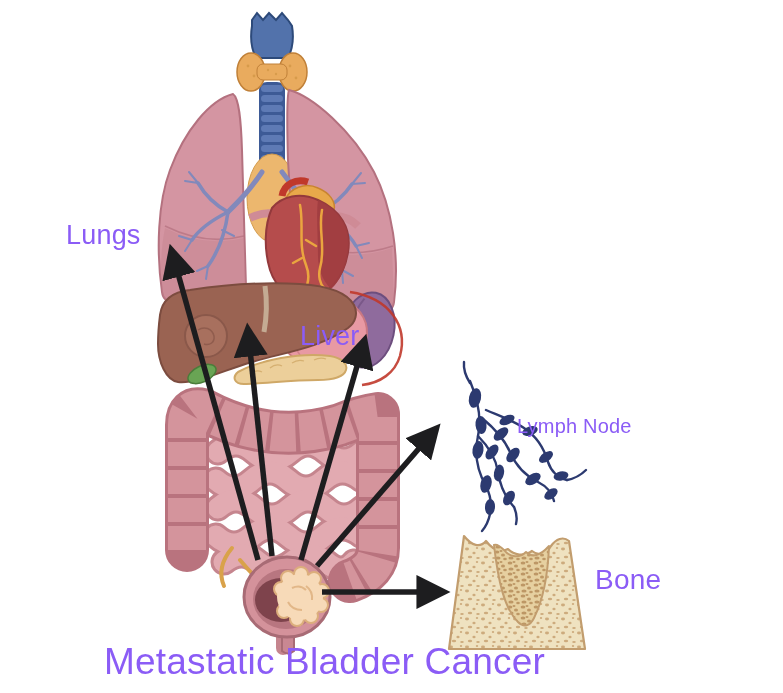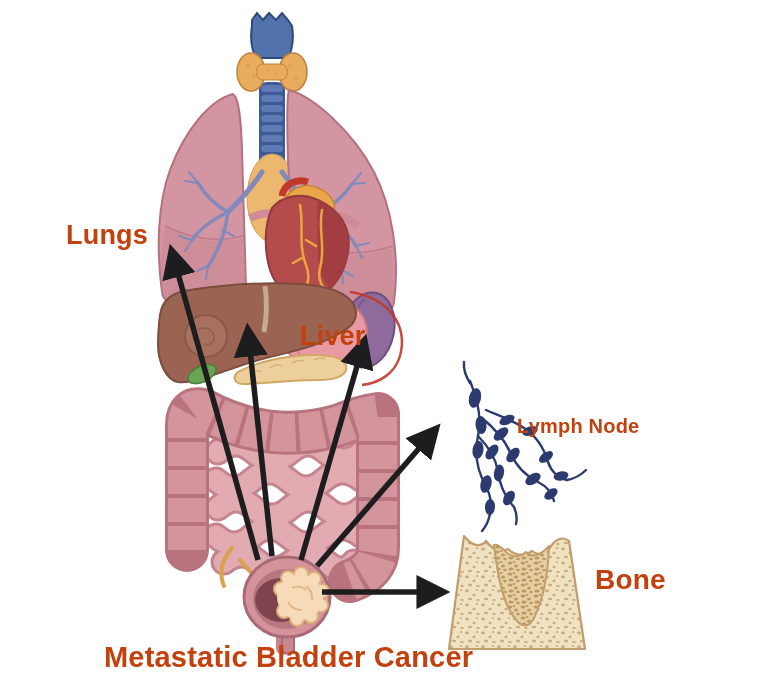--- a/index.html
+++ b/index.html
@@ -1,26 +1,26 @@
 <!DOCTYPE html>
 <html><head>
 <meta charset="utf-8">
 <style>
   html,body{margin:0;padding:0;background:#ffffff;}
   #stage{position:relative;width:783px;height:693px;background:#ffffff;overflow:hidden;
          font-family:"Liberation Sans",sans-serif;}
   #art{position:absolute;left:0;top:0;}
-  .lbl{position:absolute;font-weight:700;color:#c2410c;font-size:27px;white-space:nowrap;
+  .lbl{position:absolute;font-weight:400;color:#8b5cf6;font-size:27px;white-space:nowrap;
        letter-spacing:0.2px;}
   .lbl-lungs{left:66px;top:220px;}
   .lbl-liver{left:272px;top:321px;margin-left:28px;}
   .lbl-kidneys{left:389px;top:317px;}
   .lbl-lymph{left:517px;top:415px;font-size:20px;}
   .lbl-bone{left:595px;top:564px;font-size:28px;}
-  .lbl-title{left:104px;top:641px;font-size:29px;}
+  .lbl-title{left:104px;top:641px;font-size:37px;}
 </style>
 </head>
 <body>
 
 <div id="stage">
 
 <svg id="art" width="783" height="693" viewBox="0 0 783 693">
   <defs>
     <marker id="ah" viewBox="0 0 10 10" markerWidth="6.2" markerHeight="6.2" refX="7.5" refY="5" orient="auto">
       <path d="M0,0 L10,5 L0,10 Z" fill="#1d1d1f"></path>

